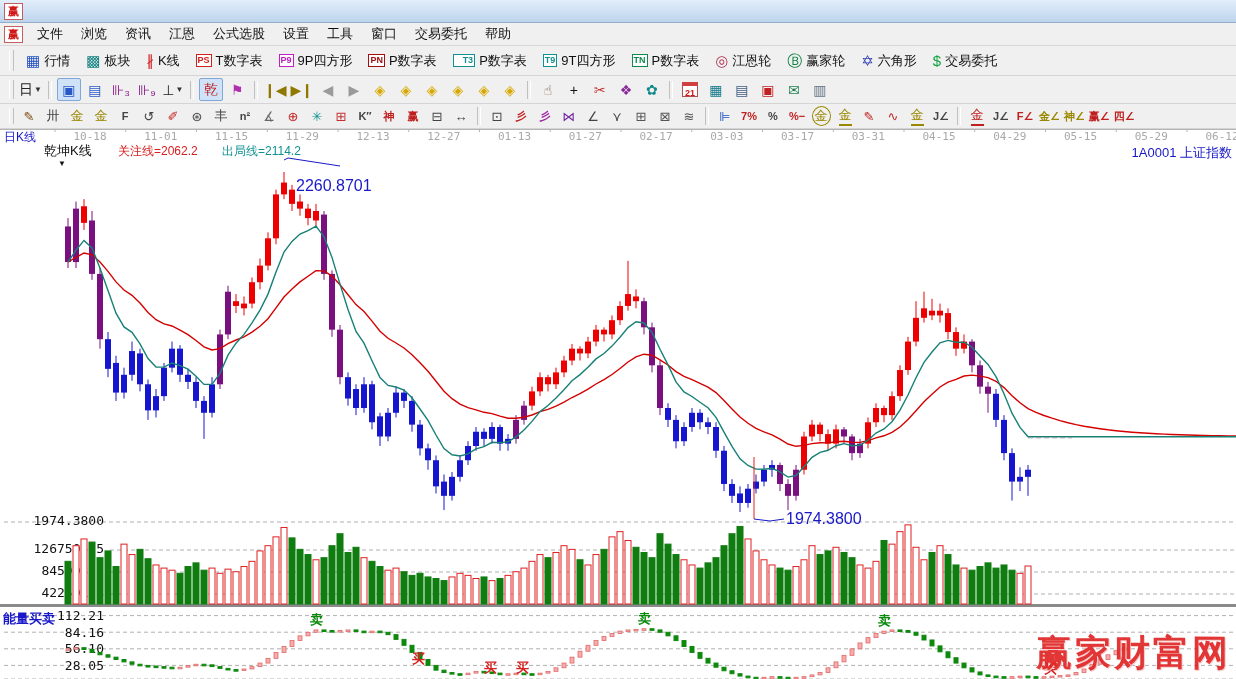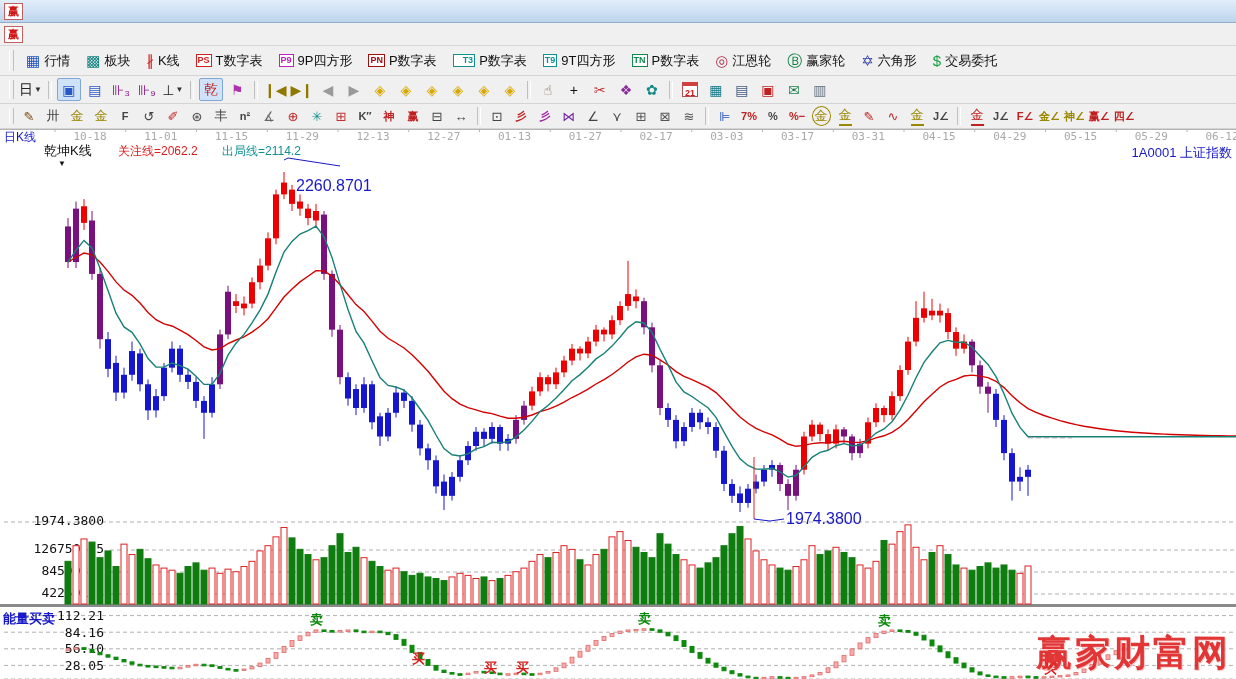--- a/index.html
+++ b/index.html
@@ -43,20 +43,21 @@
 </style>
 </head>
 <body>
 
 <div id="app">
   <div id="titlebar">
     <span class="applogo">赢</span>
   </div>
   <div id="menubar">
     <span class="applogo">赢</span>
+    <span id="menu-items"><span class="menuitem">文件</span><span class="menuitem">浏览</span><span class="menuitem">资讯</span><span class="menuitem">江恩</span><span class="menuitem">公式选股</span><span class="menuitem">设置</span><span class="menuitem">工具</span><span class="menuitem">窗口</span><span class="menuitem">交易委托</span><span class="menuitem">帮助</span></span>
   </div>
   <div id="toolbar-main" class="tbar">
       <span class="tb-group-handle"></span>
       <span class="tb-item">
         <span class="tb-glyph" style="color: rgb(32, 80, 192);">▦</span>
         <span>行情</span>
       </span>
       <span class="tb-item">
         <span class="tb-glyph" style="color: rgb(16, 128, 128);">▩</span>
         <span>板块</span>

